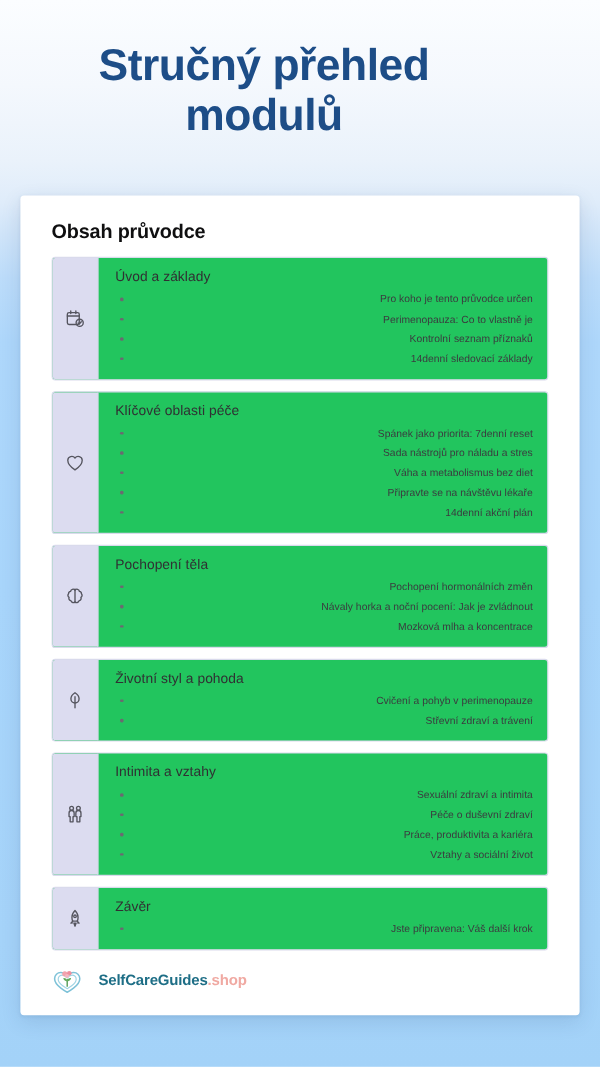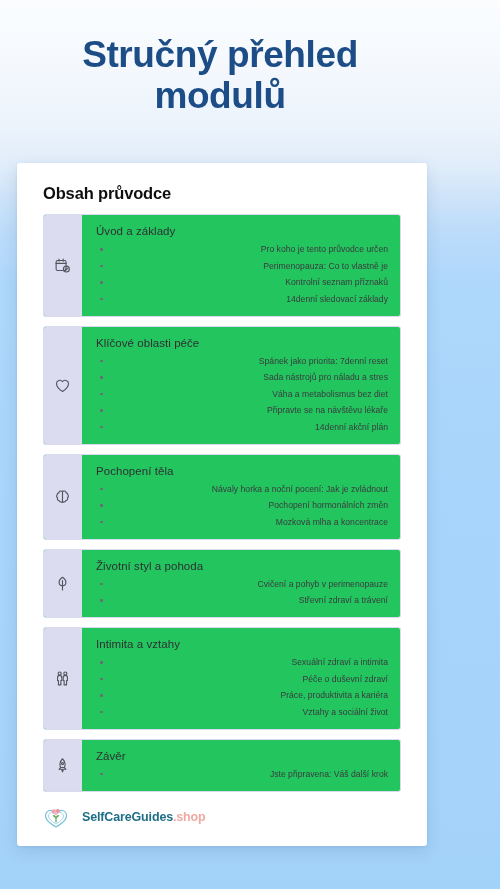--- a/index.html
+++ b/index.html
@@ -39,21 +39,21 @@
     font-weight: bold;
     letter-spacing: -0.4px;
     white-space: pre-line;
   }
 
   
   .card {
     position: absolute;
     left: 17px;
     top: 163px;
-    width: 410px;
+    width: 466px;
     background: #ffffff;
     border-radius: 3px;
     padding: 21px 26px 16px 26px;
     box-shadow: 0 5px 16px rgba(30, 60, 110, 0.13),
                 0 1px 3px rgba(30, 60, 110, 0.08);
   }
 
   .card-title {
     color: #0f0f10;
     font-size: 16.5px;
@@ -220,22 +220,22 @@
       <div class="module-iconcol">
         <svg viewBox="0 0 24 24">
           <path d="M12 4.2v15.6"></path>
           <path d="M12 5.2a3 3 0 0 0-5.2 1.6A2.8 2.8 0 0 0 4.4 9.6a2.8 2.8 0 0 0 .6 4.3A3 3 0 0 0 7.4 18a3 3 0 0 0 4.6 1.4"></path>
           <path d="M12 5.2a3 3 0 0 1 5.2 1.6 2.8 2.8 0 0 1 2.4 2.8 2.8 2.8 0 0 1-.6 4.3A3 3 0 0 1 16.6 18a3 3 0 0 1-4.6 1.4"></path>
         </svg>
       </div>
       <div class="module-body">
         <div class="module-name">Pochopení těla</div>
         <ul class="module-list">
+          <li>Pochopení hormonálních změn</li>
           <li>Návaly horka a noční pocení: Jak je zvládnout</li>
-          <li>Pochopení hormonálních změn</li>
           <li>Mozková mlha a koncentrace</li>
         </ul>
       </div>
     </div>
 
     <div class="module">
       <div class="module-iconcol">
         <svg viewBox="0 0 24 24">
           <path d="M12 21V8"></path>
           <path d="M12 3.2c3.2 2 4.8 4.4 4.8 7.1 0 2.8-2.1 5-4.8 5s-4.8-2.2-4.8-5c0-2.7 1.6-5.1 4.8-7.1z"></path>

